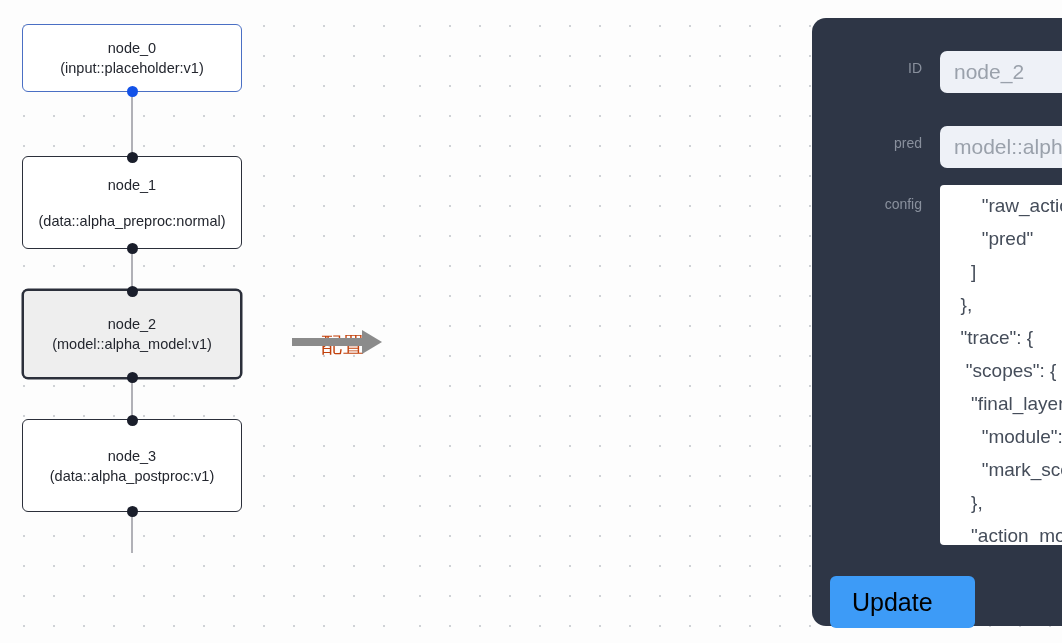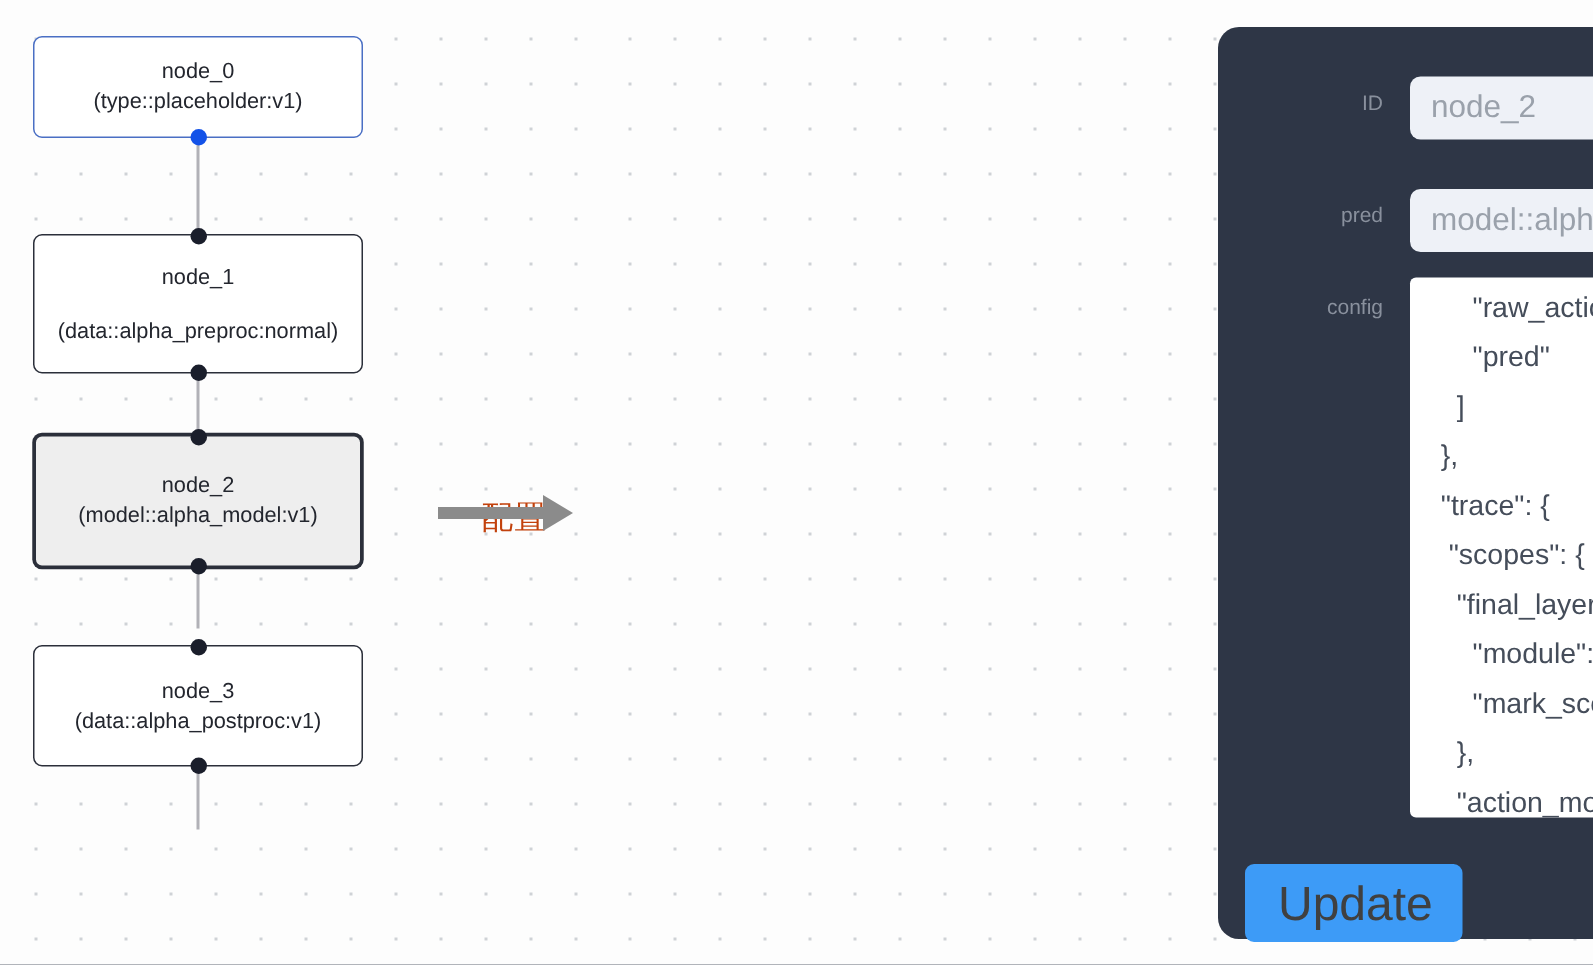--- a/index.html
+++ b/index.html
@@ -185,60 +185,60 @@
 
   #update-button {
     position: absolute;
     left: 18px;
     top: 558px;
     width: 145px;
     height: 52px;
     background: #3d9bf7;
     border: none;
     border-radius: 6px;
-    color: #404040;
-    font-size: 32px;
+    color: #000000;
+    font-size: 25px;
     font-family: "Liberation Sans", sans-serif;
     text-align: left;
     padding-left: 22px;
     cursor: pointer;
     outline: none;
   }
 </style>
 </head>
 <body>
 
 <div id="canvas">
 
   <div class="edge" style="top:91px;height:66px;"></div>
   <div class="edge" style="top:249px;height:40px;"></div>
   <div class="edge" style="top:378px;height:41px;"></div>
   <div class="edge" style="top:512px;height:41px;"></div>
 
   <div class="node input" style="top:24px;height:68px;">
     <div class="nid">node_0</div>
-    <div class="ntype">(type::placeholder:v1)</div>
+    <div class="ntype">(input::placeholder:v1)</div>
     <div class="handle bottom blue"></div>
   </div>
 
   <div class="node" style="top:156px;height:93px;gap:16px;">
     <div class="nid">node_1</div>
     <div class="ntype">(data::alpha_preproc:normal)</div>
     <div class="handle top"></div>
     <div class="handle bottom"></div>
   </div>
 
   <div class="node selected" style="top:289px;height:90px;">
     <div class="nid">node_2</div>
     <div class="ntype">(model::alpha_model:v1)</div>
     <div class="handle top"></div>
     <div class="handle bottom"></div>
   </div>
 
-  <div class="node" style="top:419px;height:81px;margin-top:11px;">
+  <div class="node" style="top:419px;height:93px;">
     <div class="nid">node_3</div>
     <div class="ntype">(data::alpha_postproc:v1)</div>
     <div class="handle top"></div>
     <div class="handle bottom"></div>
   </div>
 
 </div>
 
 <div id="arrow-group">
   <div id="arrow-label">配置</div>

